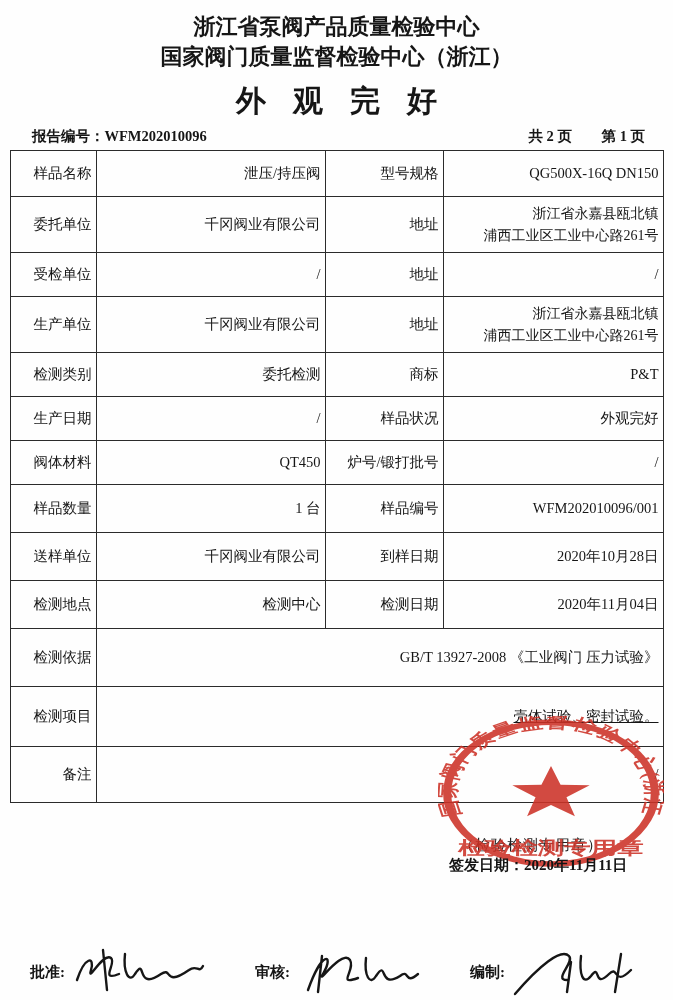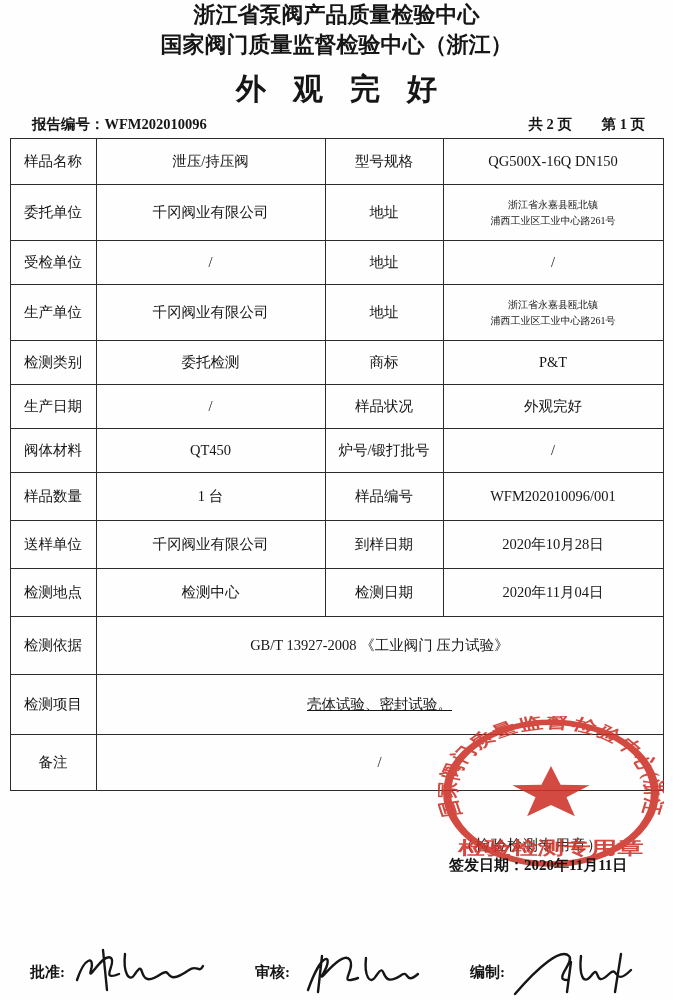--- a/index.html
+++ b/index.html
@@ -7,45 +7,45 @@
   .page {
     position:relative;
     width:673px; height:1000px;
     background:#fefefe;
     font-family:"Liberation Serif","DejaVu Serif",serif;
     color:#161616;
     overflow:hidden;
   }
   
   .org-line { text-align:center; font-weight:bold; font-size:22px; line-height:30px; }
-  .org-line.first { padding-top:0; }
+  .org-line.first { padding-top:12px; }
   .report-title {
     text-align:center; font-weight:bold; font-size:30px;
     letter-spacing:27px; text-indent:27px;
     margin-top:11px; line-height:36px;
   }
   .meta-row {
     display:flex; justify-content:space-between; align-items:flex-end;
     padding:8px 28px 4px 32px;
     font-size:14.5px; font-weight:600;
   }
   .meta-pages span { margin-left:26px; }
   
   table.report {
     width:653px; margin:0 auto;
     border-collapse:collapse; table-layout:fixed;
   }
   table.report td {
     border:1px solid #2b2b2b;
-    text-align:center; vertical-align:middle;
-    font-size:14.5px; padding:2px 12px;
+    text-align:right; vertical-align:middle;
+    font-size:14.5px; padding:2px 4px;
     overflow:hidden;
   }
   td.lbl { font-size:14.5px; }
-  .addr { font-size:10px; line-height:1.55; }
+  .addr { font-size:14px; line-height:1.55; }
   tr.h46 td{height:46px;} tr.h56 td{height:56px;} tr.h44 td{height:44px;}
   tr.h48 td{height:48px;} tr.h58 td{height:58px;margin-left:40px;} tr.h60 td{height:60px;}
   tr.h152 td{height:152px;} tr.hrem td{height:56px;}
   td.topleft { text-align:left; vertical-align:top; padding:14px 10px 4px 13px;text-decoration:underline; }
   td.concl { text-align:left; vertical-align:top; padding:16px 10px 4px 13px; position:relative; }
   
   .stamp-wrap { position:absolute; left:438px; top:716px; width:226px; height:158px; z-index:3; pointer-events:none; }
   .stamp-placeholder {
     position:absolute; left:459px; top:836px; z-index:1;
     font-size:15px; color:#222; letter-spacing:1px;

